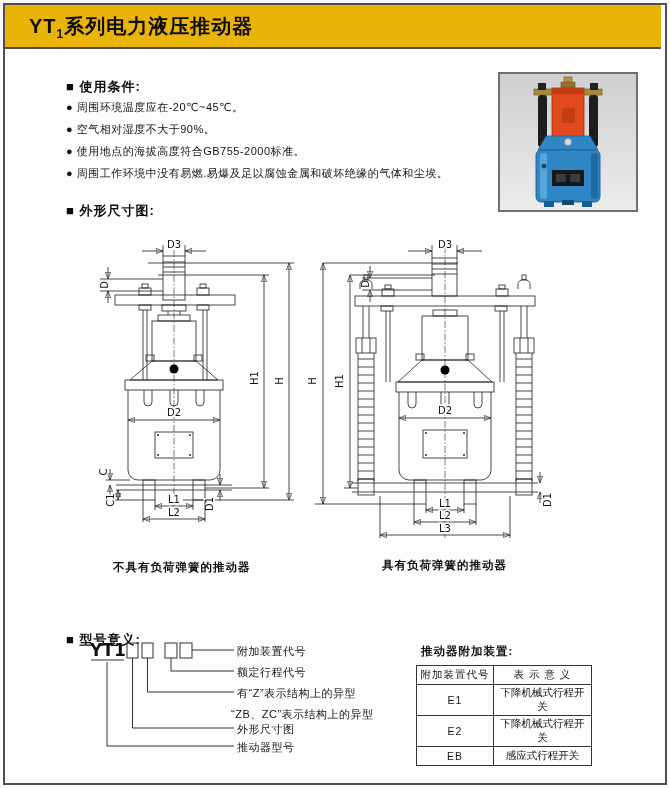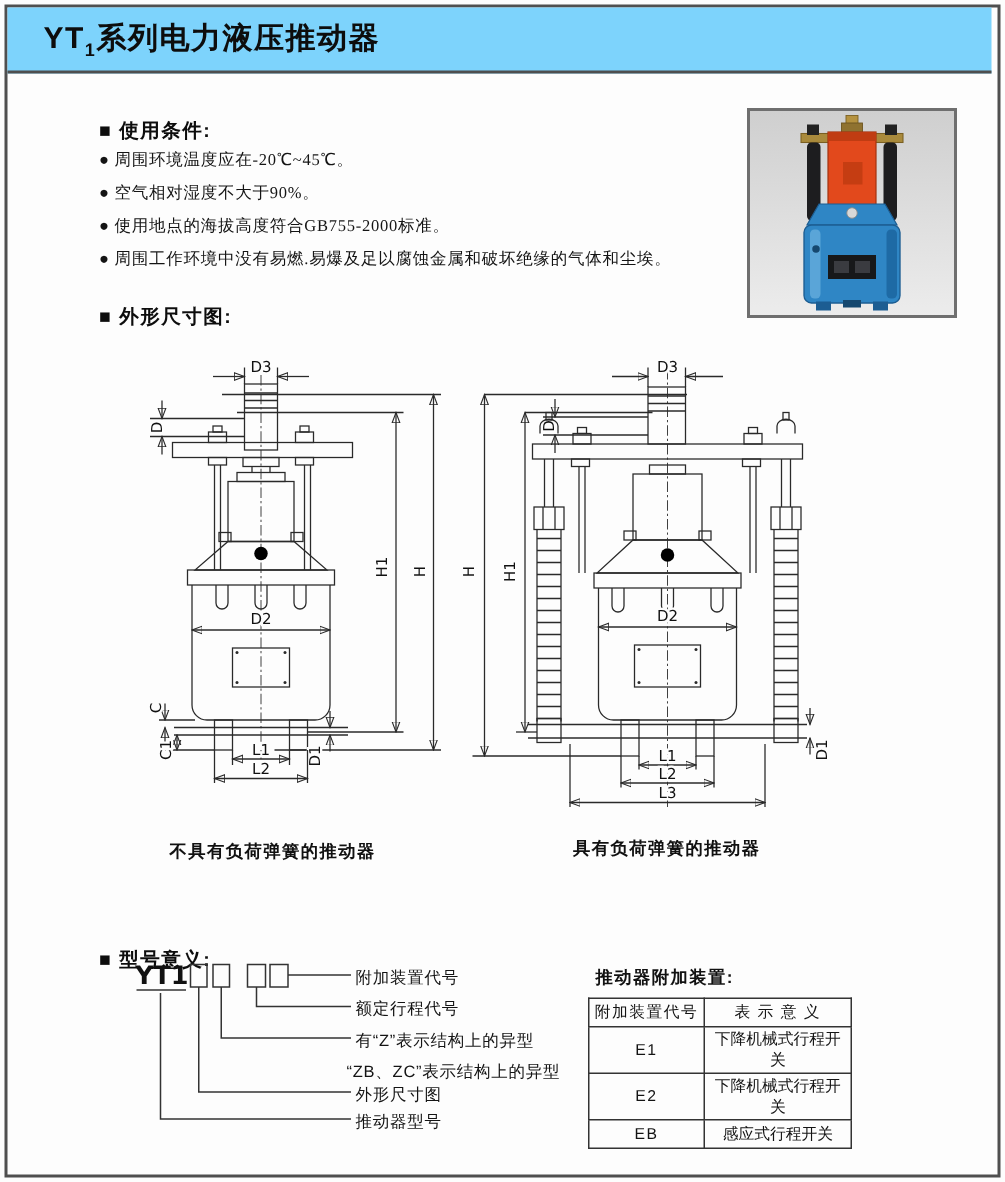--- a/index.html
+++ b/index.html
@@ -1,42 +1,42 @@
 <!DOCTYPE html>
 <html><head>
 <meta charset="utf-8">
 <style>
   html,body{margin:0;padding:0;background:#ffffff;}
   #page{position:relative;width:670px;height:788px;background:#fdfdfd;
         font-family:"Liberation Sans","DejaVu Sans",sans-serif;color:#111;overflow:hidden;}
   #frame{position:absolute;left:3px;top:3px;width:660px;height:778px;border:2px solid #4f4f4f;background:#fdfdfd;}
-  #titlebar{position:absolute;left:5px;top:5px;width:656px;height:42px;background:#7dd3fc;border-bottom:2px solid #4f4f4f;}
+  #titlebar{position:absolute;left:5px;top:5px;width:656px;height:42px;background:#eab308;border-bottom:2px solid #4f4f4f;}
   #titlebar .t{position:absolute;left:24px;top:0;height:42px;line-height:42px;font-size:20px;font-weight:bold;letter-spacing:1px;color:#0d0d0d;}
   #titlebar sub{font-size:12px;}
   .sec-head{position:absolute;font-size:13px;font-weight:bold;color:#0d0d0d;letter-spacing:1px;}
   .bullets{position:absolute;left:66px;top:96px;font-size:11px;color:#141414;}
-  .bullets div{line-height:22px;white-space:nowrap;letter-spacing:0.5px;font-family:Liberation Serif, serif;}
+  .bullets div{line-height:22px;white-space:nowrap;letter-spacing:0.5px;}
   
   .photo{position:absolute;left:498px;top:72px;width:140px;height:140px;border:2px solid #6f6f6f;background:#d9d9d9;box-sizing:border-box;}
   
   svg{position:absolute;overflow:visible;}
   .dwg line,.dwg path,.dwg rect,.dwg polygon{stroke:#2a2a2a;stroke-width:0.85;fill:none;}
   .dwg .axis{stroke-dasharray:7 2 1.5 2;stroke-width:0.6;}
   .dwg text{stroke:none;fill:#111;font-size:10px;font-family:"DejaVu Sans",sans-serif;
             paint-order:stroke;stroke:#fdfdfd;stroke-width:3px;}
   .dwg circle.dot{fill:#2a2a2a;stroke:none;}
   .caption{position:absolute;font-size:11.5px;font-weight:bold;letter-spacing:1px;color:#111;}
   
   #model{position:absolute;left:90px;top:640px;width:350px;height:120px;}
   #model .lbl{position:absolute;left:147px;font-size:11px;white-space:nowrap;color:#141414;letter-spacing:0.5px;}
   #model .lbl.noline{left:141px;}
   #model svg line,#model svg path,#model svg rect{stroke:#333;stroke-width:1;fill:none;}
   #model svg text{fill:#111;font-weight:bold;}
   
-  #attach{position:absolute;left:392px;top:644px;width:185px;}
+  #attach{position:absolute;left:416px;top:644px;width:185px;}
   #attach .ttl{font-size:11.5px;font-weight:600;letter-spacing:1px;margin:0 0 6px 5px;color:#111;}
   #attach table{border-collapse:collapse;width:176px;}
   #attach th,#attach td{border:1px solid #333;font-size:10.5px;text-align:center;height:16px;padding:1px 2px;font-weight:normal;color:#141414;}
   #attach th{letter-spacing:1px;}
   #attach td.code{width:72px;letter-spacing:1px;}
 </style>
 </head>
 <body>
 
 <div id="page">

